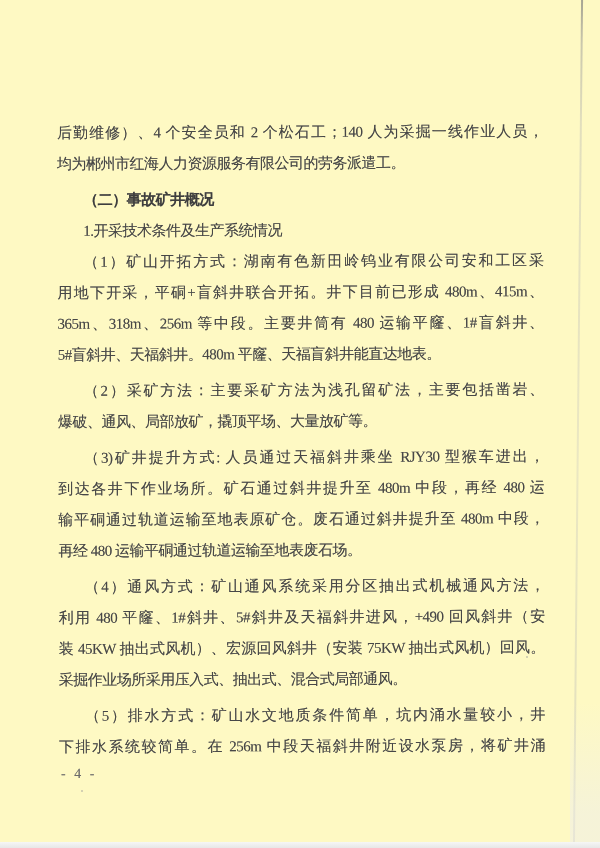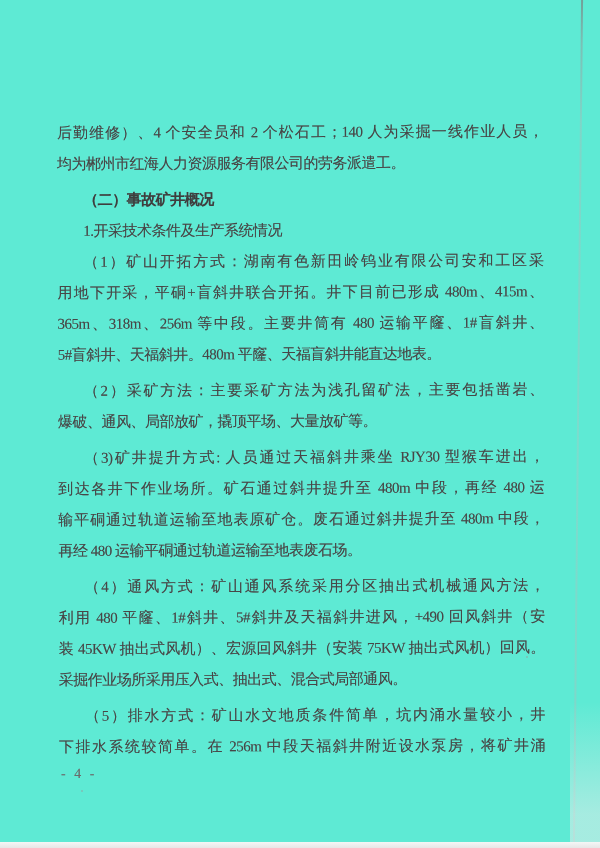--- a/index.html
+++ b/index.html
@@ -7,21 +7,21 @@
     padding: 0;
     width: 600px;
     height: 848px;
     background: #ffffff;
     overflow: hidden;
   }
   .page {
     position: relative;
     width: 600px;
     height: 848px;
-    background: #5eead4;
+    background: #fef9c3;
     font-family: "Liberation Serif", serif;
   }
   .text-block {
     position: absolute;
     left: 58px;
     top: 117px;
     width: 486px;
     transform: rotate(-0.2deg);
     transform-origin: 50% 50%;
     color: #474747;

